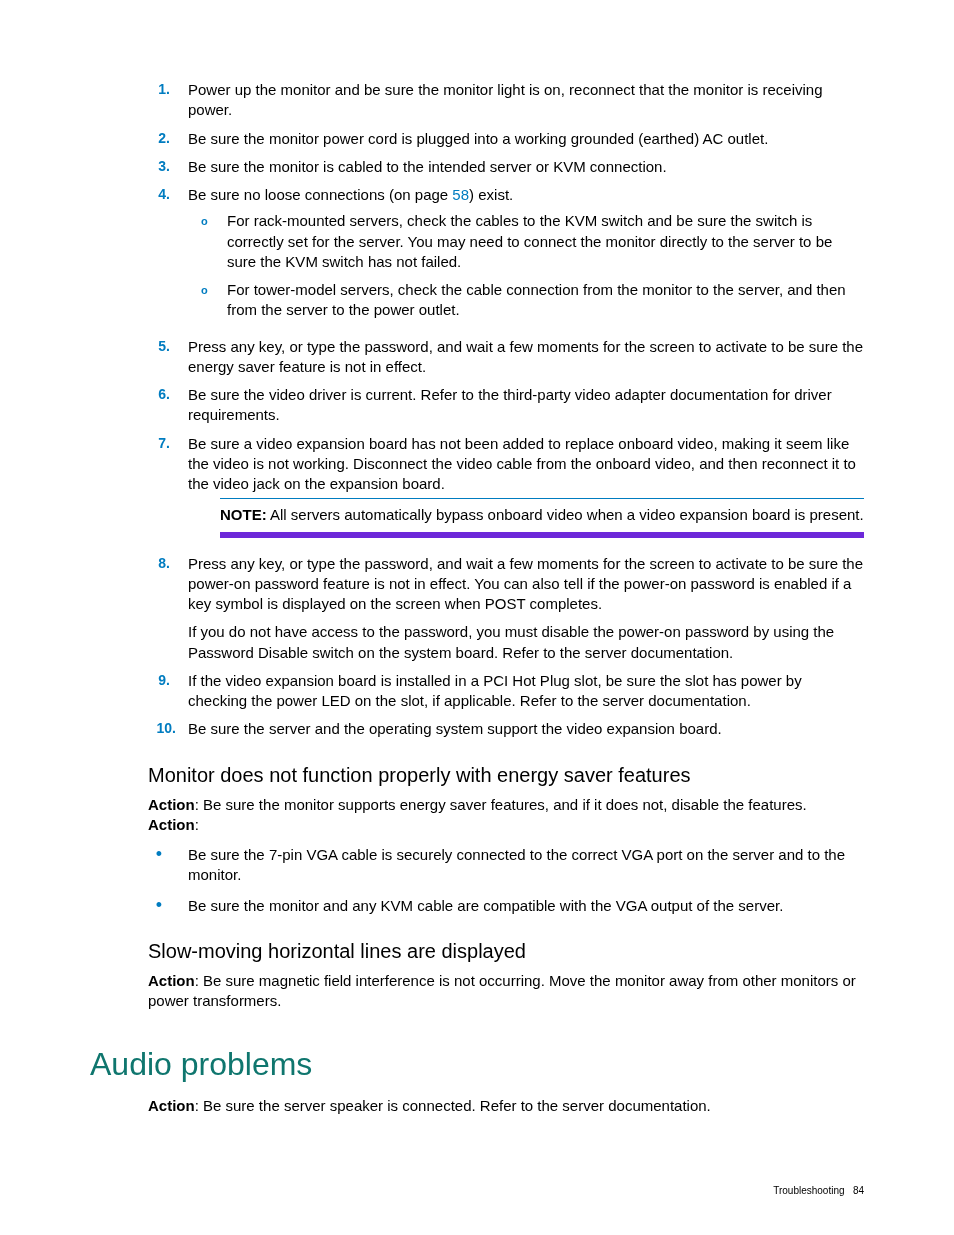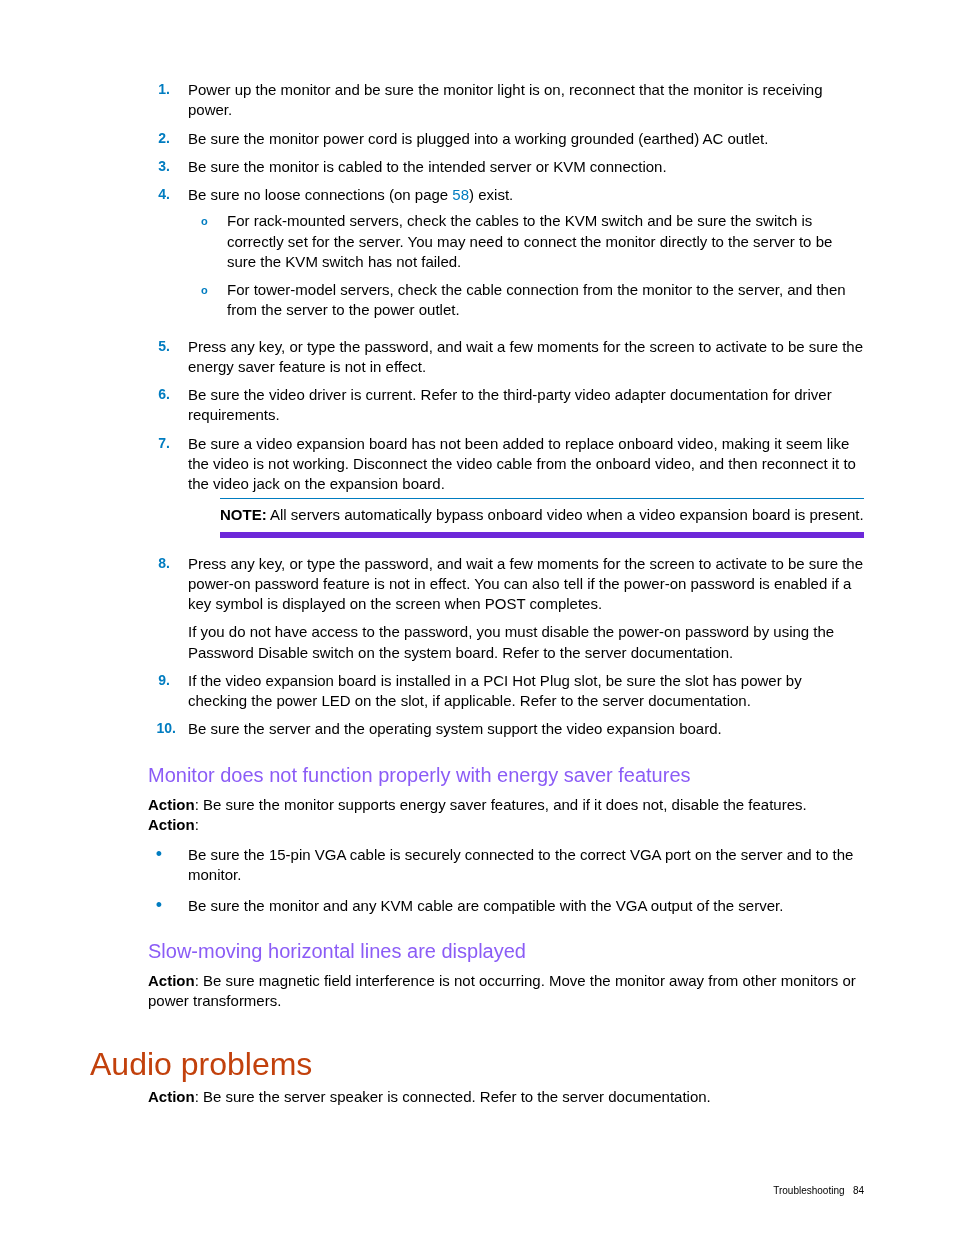--- a/index.html
+++ b/index.html
@@ -45,33 +45,33 @@
   }
   .note-box {
     border-top: 1px solid #007cc0;
     border-bottom: 6px solid #6d28d9;
     padding: 6px 0;
     margin: 4px 0 8px 32px;
   }
   .note-label { font-weight: bold; }
   .link { color: #007cc0; margin-top: 11px; }
   .h3 {
-    color: #8b5cf6;
+    color: #000000;
     font-size: 20px;
     font-weight: normal;
     margin-top: 22px;
     margin-bottom: 6px;
     padding-left: 58px;
   }
   .h1 {
-    color: #c2410c;
+    color: #0f766e;
     font-size: 32px;
     font-weight: normal;
     margin-top: 32px;
-    margin-bottom: 1px;
+    margin-bottom: 10px;
   }
   .body-block { padding-left: 58px; }
   .para { margin-top: 8px; }
   .bullet-list { padding-left: 58px; }
   .bullet-item { display: flex; margin-bottom: 10px; }
   .bullet-dot {
     color: #007cc0;
     font-size: 18px;
     line-height: 18px;
     width: 22px;
@@ -170,21 +170,21 @@
   <div class="body-block">
     <span class="bold">Action</span><span>: Be sure the monitor supports energy saver features, and if it does not, disable the features.</span>
   </div>
 
   <div class="body-block">
     <span class="bold">Action</span><span>:</span>
   </div>
   <div class="bullet-list" style="margin-top:10px;">
     <div class="bullet-item">
       <div class="bullet-dot">•</div>
-      <div>Be sure the 15-pin VGA cable is securely connected to the correct VGA port on the server and to the monitor.</div>
+      <div>Be sure the 7-pin VGA cable is securely connected to the correct VGA port on the server and to the monitor.</div>
     </div>
     <div class="bullet-item">
       <div class="bullet-dot">•</div>
       <div>Be sure the monitor and any KVM cable are compatible with the VGA output of the server.</div>
     </div>
   </div>
 
   <div class="h3">Slow-moving horizontal lines are displayed</div>
   <div class="body-block">
     <span class="bold">Action</span><span>: Be sure magnetic field interference is not occurring. Move the monitor away from other monitors or power transformers.</span>

